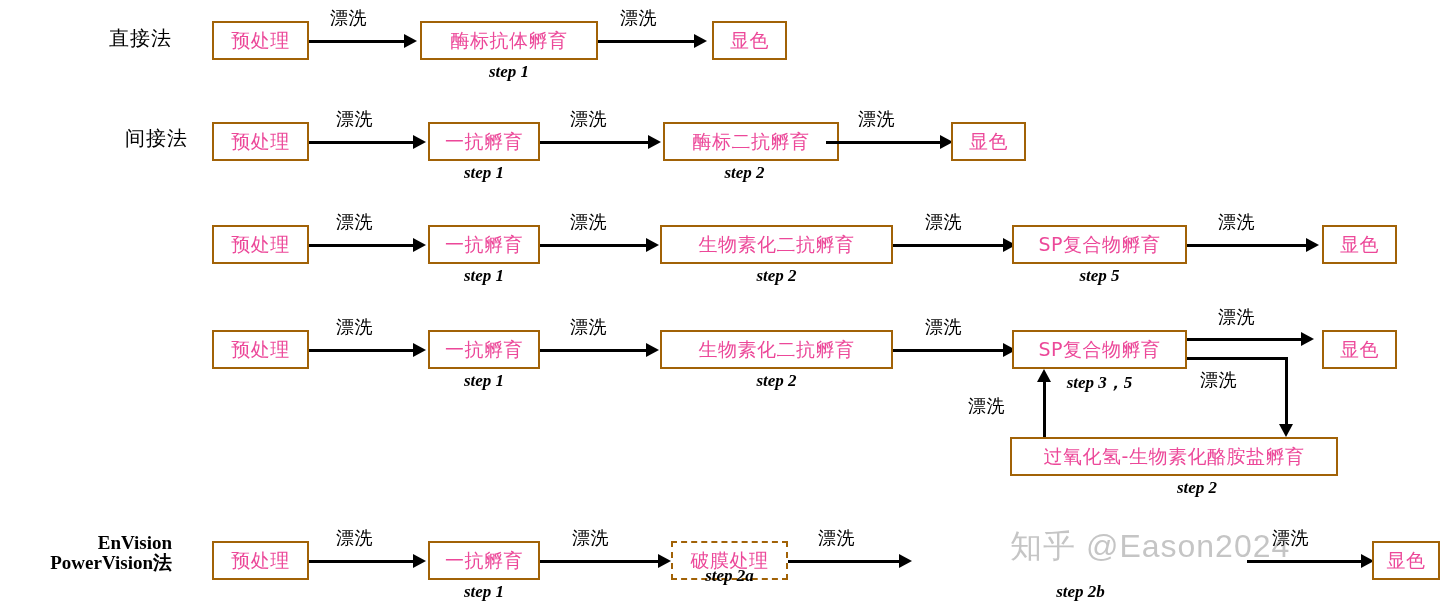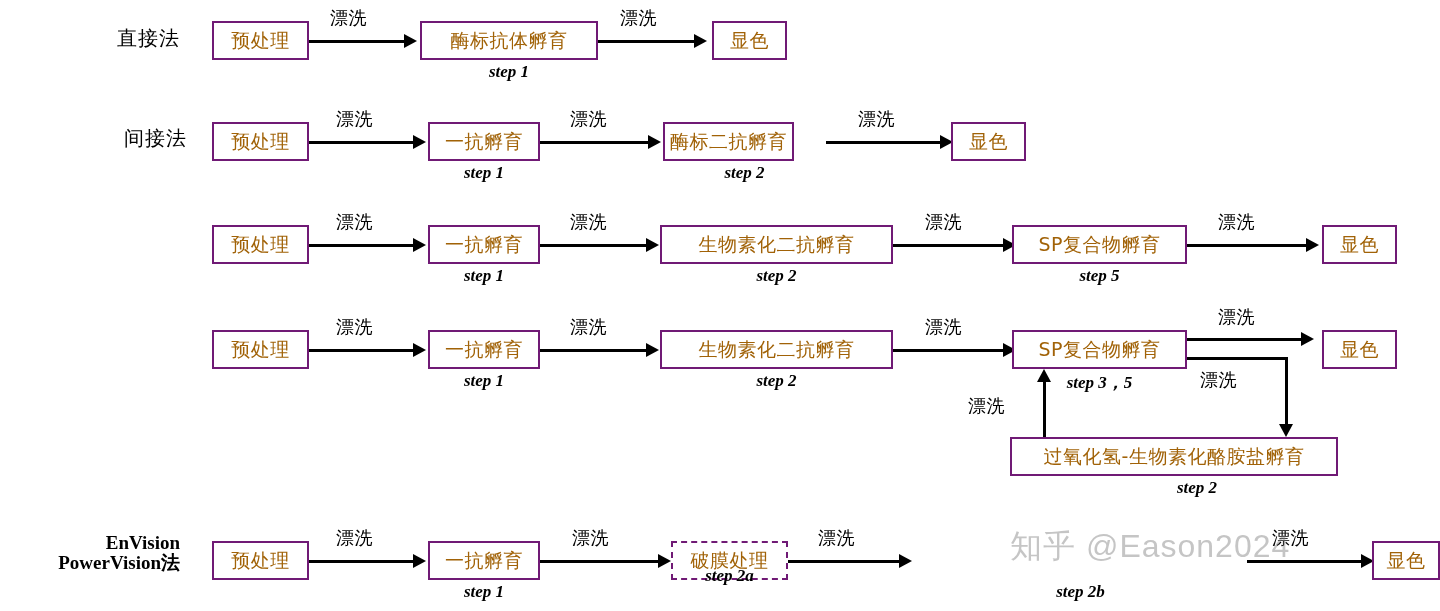--- a/index.html
+++ b/index.html
@@ -6,35 +6,35 @@
   body{
     width:1440px;height:611px;
     font-family:"Liberation Sans","DejaVu Sans",sans-serif;
     color:#000;overflow:hidden;position:relative;
   }
   #canvas{position:relative;width:1440px;height:611px;}
 
   
   .row-label{
     position:absolute;text-align:right;white-space:nowrap;
-    font-size:20px;line-height:1.05;color:#000;margin-left:8px;
+    font-size:20px;line-height:1.05;color:#000;
   }
   .row-label.cn{font-family:"DejaVu Sans",sans-serif;font-weight:500;letter-spacing:1px;}
   .row-label.en{font-family:"Liberation Serif","DejaVu Serif",serif;font-weight:bold;}
   .row-label .suffix{font-family:"DejaVu Sans",sans-serif;font-weight:bold;}
   .row-label .l1,.row-label .l2{display:block;}
 
   
   .box{
     position:absolute;box-sizing:border-box;
-    border:2px solid #701a75;background:#fff;
+    border:2px solid #a16207;background:#fff;
     display:flex;align-items:center;justify-content:center;
     font-family:"DejaVu Sans",sans-serif;
     font-size:19px;white-space:nowrap;letter-spacing:0.5px;
-    color:#a16207;
+    color:#ec4899;
   }
   .box.dashed{border-style:dashed;border-width:2.4px;}
 
   
   .hline{position:absolute;height:0;border-top:3px solid #000;}
   .vline{position:absolute;width:0;border-left:3px solid #000;}
   .arrow-r{
     position:absolute;width:0;height:0;
     border-top:7px solid transparent;border-bottom:7px solid transparent;
     border-left:13px solid #000;
@@ -89,38 +89,38 @@
 
   <div class="box" style="left:420px;top:21px;width:178px;height:39px;">酶标抗体孵育</div>
   <div class="step-label" style="left:420px;top:62px;width:178px;">step 1</div>
 
   <div class="hline" style="left:598px;top:40px;width:98px;"></div>
   <div class="arrow-r" style="left:694px;top:34px;"></div>
   <div class="edge-label" style="left:620px;top:6px;">漂洗</div>
 
   <div class="box" style="left:712px;top:21px;width:75px;height:39px;">显色</div>
 
-  <div class="row-label cn" style="left:7px;top:128px;width:172px;">
+  <div class="row-label cn" style="left:16px;top:128px;width:172px;">
     <span class="l1">间接法</span>
   </div>
 
   <div class="box" style="left:212px;top:122px;width:97px;height:39px;">预处理</div>
 
   <div class="hline" style="left:309px;top:141px;width:106px;"></div>
   <div class="arrow-r" style="left:413px;top:135px;"></div>
   <div class="edge-label" style="left:336px;top:107px;">漂洗</div>
 
   <div class="box" style="left:428px;top:122px;width:112px;height:39px;">一抗孵育</div>
   <div class="step-label" style="left:428px;top:163px;width:112px;">step 1</div>
 
   <div class="hline" style="left:540px;top:141px;width:110px;"></div>
   <div class="arrow-r" style="left:648px;top:135px;"></div>
   <div class="edge-label" style="left:570px;top:107px;">漂洗</div>
 
-  <div class="box" style="left:663px;top:122px;width:131px;height:39px;">酶标二抗孵育</div>
+  <div class="box" style="left:663px;top:122px;width:176px;height:39px;">酶标二抗孵育</div>
   <div class="step-label" style="left:663px;top:163px;width:163px;">step 2</div>
 
   <div class="hline" style="left:826px;top:141px;width:116px;"></div>
   <div class="arrow-r" style="left:940px;top:135px;"></div>
   <div class="edge-label" style="left:858px;top:107px;">漂洗</div>
 
   <div class="box" style="left:951px;top:122px;width:75px;height:39px;">显色</div>
 
 
   <div class="box" style="left:212px;top:225px;width:97px;height:39px;">预处理</div>

